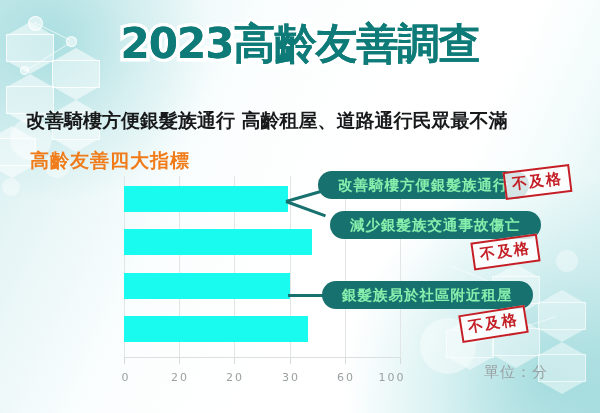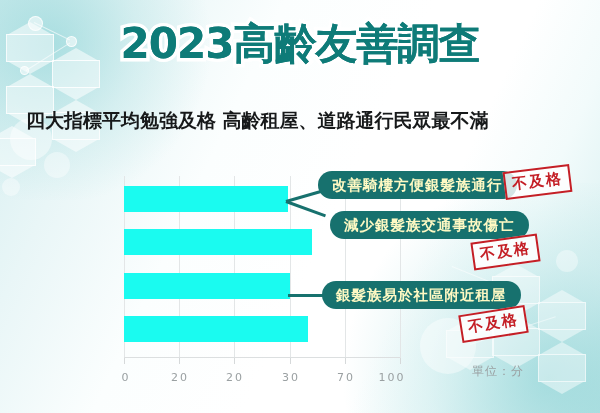--- a/index.html
+++ b/index.html
@@ -63,30 +63,30 @@
   .chart{position:absolute;left:0;top:176px;width:420px;height:200px;}
   .plot{position:absolute;left:124px;top:0;width:276px;height:182px;}
   .gridline{position:absolute;top:0;bottom:0;width:1px;background:#e3e6e7;}
   .axis-base{position:absolute;left:0;right:0;bottom:0;height:1px;background:#dcdfe0;}
   .tick{position:absolute;bottom:-6px;width:1px;height:6px;background:#d6d9da;}
   .ticklabel{position:absolute;bottom:-26px;font-size:11px;color:#9aa0a2;
      letter-spacing:2px;transform:translateX(-50%);white-space:nowrap;
      font-family:"DejaVu Sans","Liberation Sans",sans-serif;}
   .barrow{position:absolute;left:0;height:26px;}
   .bar{position:absolute;left:0;top:0;height:26px;background:#1afbf0;}
-  .unit{position:absolute;left:472px;top:363px;font-size:12px;color:#9aa0a2;letter-spacing:1px;
+  .unit{position:absolute;left:484px;top:363px;font-size:15px;color:#9aa0a2;letter-spacing:1px;
      font-family:"DejaVu Sans","Liberation Sans",sans-serif;}
 
   
   .connector{position:absolute;height:3px;background:#17716e;transform-origin:left center;}
   .pill{position:absolute;background:#17716e;border-radius:22px;
-    color:#fef9c3;font-weight:bold;font-size:14.5px;letter-spacing:1px;
+    color:#86efac;font-weight:bold;font-size:14.5px;letter-spacing:1px;
     display:flex;align-items:center;justify-content:center;
     font-family:"DejaVu Sans","Liberation Sans",sans-serif;
-    white-space:nowrap;padding:0 14px;height:28px;}
+    white-space:nowrap;padding:0 20px;height:28px;}
 
   
   .stamp{position:absolute;border:2.5px solid #c41f26;color:#c41f26;
     font-weight:bold;font-size:15px;letter-spacing:2px;padding:2px 6px 3px 6px;
     background:rgba(255,255,255,0.82);
     font-family:"DejaVu Sans","Liberation Sans",sans-serif;white-space:nowrap;}
 </style>
 </head>
 <body>
 
@@ -125,22 +125,23 @@
     <div class="lineseg" style="left:470px;top:344px;width:90px;transform:rotate(-18deg);"></div>
   </div>
 
   <div class="title-wrap">
     <div class="title">2023高齡友善調查</div>
   </div>
   <div class="title-over">
     <span>2023高齡友善調查</span>
   </div>
 
-  <div class="subtitle">四大指標平均勉強及格 高齡租屋、道路通行民眾最不滿</div>
-
+  <div class="subtitle">改善騎樓方便銀髮族通行 高齡租屋、道路通行民眾最不滿</div>
+
+  <div class="section-head">高齡友善四大指標</div>
 
   <div class="chart">
     <div class="plot">
 
       <div class="gridline" style="left:0px;"></div>
       <div class="gridline" style="left:55px;"></div>
       <div class="gridline" style="left:110px;"></div>
       <div class="gridline" style="left:166px;"></div>
       <div class="gridline" style="left:221px;"></div>
       <div class="gridline" style="left:276px;"></div>
@@ -151,21 +152,21 @@
       <div class="tick" style="left:55px;"></div>
       <div class="tick" style="left:110px;"></div>
       <div class="tick" style="left:166px;"></div>
       <div class="tick" style="left:221px;"></div>
       <div class="tick" style="left:276px;"></div>
 
       <div class="ticklabel" style="left:2px;">0</div>
       <div class="ticklabel" style="left:56px;">20</div>
       <div class="ticklabel" style="left:111px;">20</div>
       <div class="ticklabel" style="left:167px;">30</div>
-      <div class="ticklabel" style="left:222px;">70</div>
+      <div class="ticklabel" style="left:222px;">60</div>
       <div class="ticklabel" style="left:268px;">100</div>
 
       <div class="barrow" style="top:10px;">
         <div class="bar" style="width:164px;"></div>
 
       </div>
       <div class="barrow" style="top:53px;">
         <div class="bar" style="width:188px;"></div>
 
       </div>

